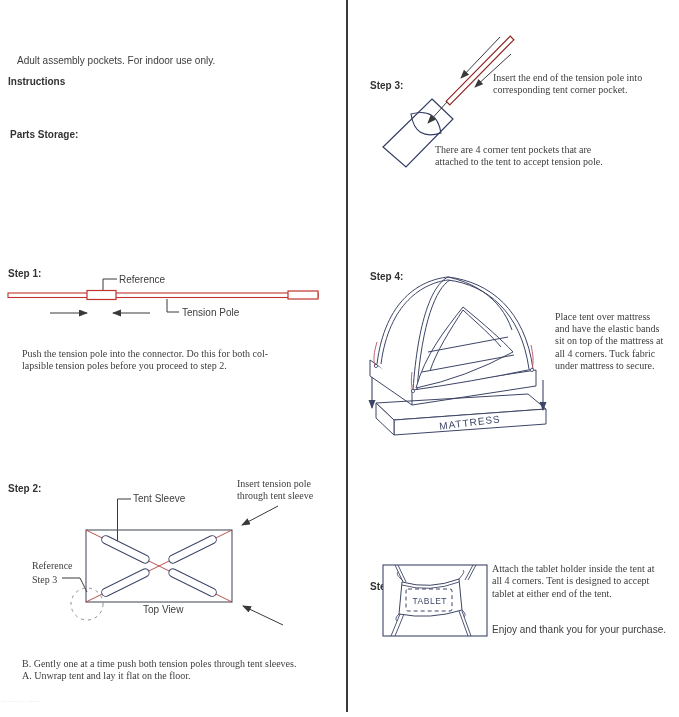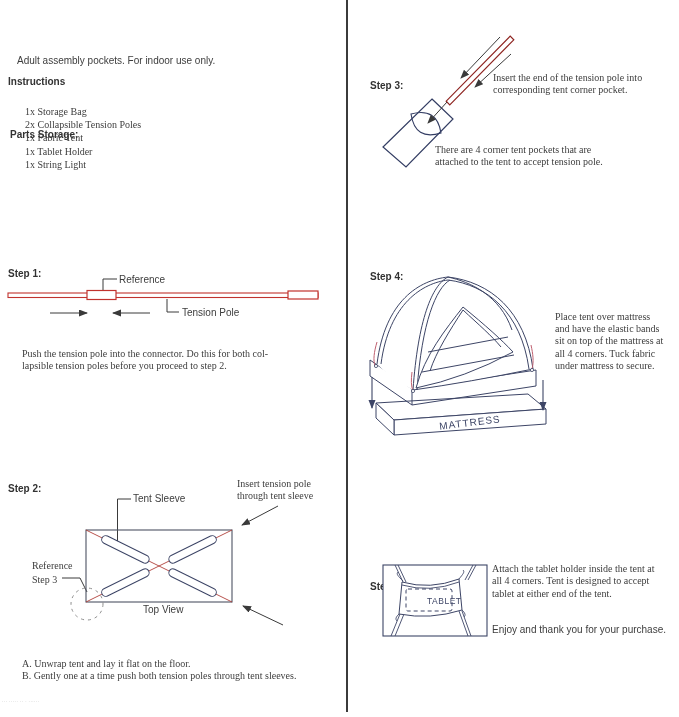--- a/index.html
+++ b/index.html
@@ -16,27 +16,20 @@
 <body>
 
 <div class="canvas">
 
   <div class="divider"></div>
 
   <div class="txt bold" style="left:8px;top:40px">Instructions</div>
   <div class="txt" style="left:17px;top:55px">Adult assembly pockets. For indoor use only.</div>
 
   <div class="txt bold" style="left:10px;top:93px">Parts Storage:</div>
-  <div class="txt lines" style="left:25px;top:105px;line-height:13.2px">
-    <div>1x Storage Bag</div>
-    <div>2x Collapsible Tension Poles</div>
-    <div>1x Fabric Tent</div>
-    <div>1x Tablet Holder</div>
-    <div>1x String Light</div>
-  </div>
 
   <div class="txt bold" style="left:8px;top:232px">Step 1:</div>
 
   <svg style="left:0;top:265px" width="347" height="60" viewBox="0 265 347 60">
     <defs>
       <marker id="ah1" markerWidth="10" markerHeight="8" refX="8" refY="3.5" orient="auto" markerUnits="userSpaceOnUse">
         <path d="M0,0 L9,3.5 L0,7 Z" fill="#3a3a3a"></path>
       </marker>
     </defs>
     <rect x="8" y="293" width="310" height="4.5" fill="#ffffff" stroke="#c1332e" stroke-width="1.1"></rect>
@@ -81,22 +74,22 @@
     <div>through tent sleeve</div>
   </div>
   <div class="txt" style="left:133px;top:493px">Tent Sleeve</div>
   <div class="txt lines" style="left:32px;top:559px;line-height:14px">
     <div>Reference</div>
     <div>Step 3</div>
   </div>
   <div class="txt" style="left:143px;top:604px">Top View</div>
 
   <div class="txt lines" style="left:22px;top:658px;line-height:12.4px">
+    <div>B. Gently one at a time push both tension poles through tent sleeves.</div>
     <div>A. Unwrap tent and lay it flat on the floor.</div>
-    <div>B. Gently one at a time push both tension poles through tent sleeves.</div>
   </div>
 
   <div class="txt bold" style="left:370px;top:44px">Step 3:</div>
 
   <svg style="left:375px;top:30px" width="145" height="145" viewBox="375 30 145 145">
     <defs>
       <marker id="ah3" markerWidth="10" markerHeight="8" refX="8" refY="3.5" orient="auto" markerUnits="userSpaceOnUse">
         <path d="M0,0 L9,3.5 L0,7 Z" fill="#3a3a3a"></path>
       </marker>
     </defs>
@@ -190,21 +183,21 @@
     <path d="M402,582 Q430,590 459,579 L462,610 Q430,620 399,614 Z" fill="#ffffff" stroke="#3d4566" stroke-width="1"></path>
     <path d="M402,585 Q430,593 459,582" fill="none" stroke="#3d4566" stroke-width="0.9"></path>
     <g stroke="#3d4566" stroke-width="0.9" fill="none">
       <path d="M403,581 C398,576 396,574 398,572"></path>
       <path d="M459,579 C463,574 465,572 463,570"></path>
       <path d="M399,614 C396,617 395,619 397,621"></path>
       <path d="M462,610 C465,613 466,615 464,617"></path>
     </g>
     <rect x="406" y="589" width="46" height="22" rx="2" fill="none" stroke="#3d4566" stroke-width="1" stroke-dasharray="4,3"></rect>
   </svg>
-  <div class="txt" style="left:427px;top:595px;width:48px;text-align:left;font-size:8.5px;letter-spacing:.5px;color:#3d4566">TABLET</div>
+  <div class="txt" style="left:399px;top:595px;width:48px;text-align:right;font-size:8.5px;letter-spacing:.5px;color:#3d4566">TABLET</div>
 
   <div class="txt lines" style="left:492px;top:563px;line-height:12.4px">
     <div>Attach the tablet holder inside the tent at</div>
     <div>all 4 corners. Tent is designed to accept</div>
     <div>tablet at either end of the tent.</div>
   </div>
   <div class="txt" style="left:492px;top:624px">Enjoy and thank you for your purchase.</div>
 
   <div class="micro">··· ····· ·· · ······</div>
 </div>

